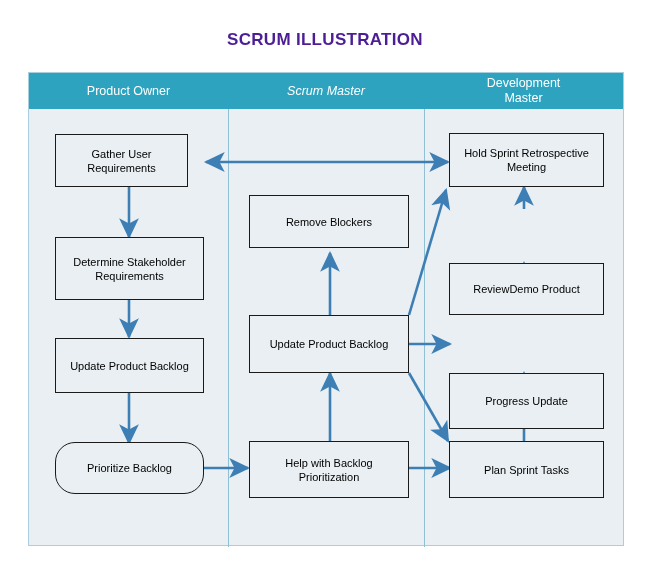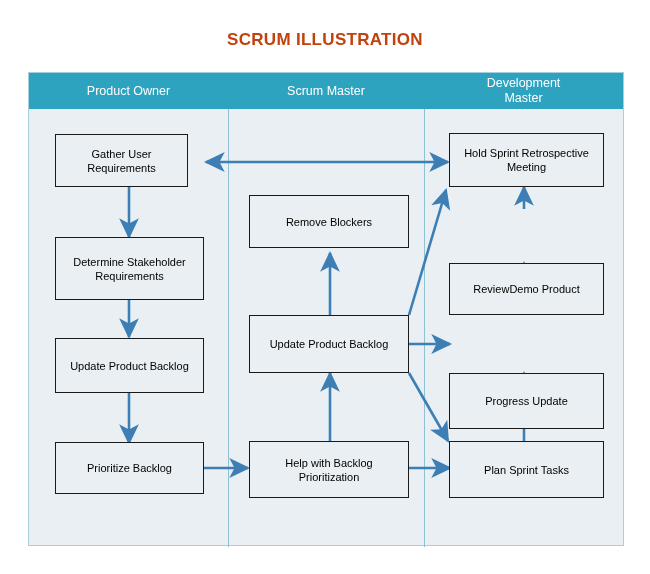--- a/index.html
+++ b/index.html
@@ -17,21 +17,21 @@
 
   #page-title {
     position: absolute;
     left: 0;
     top: 30px;
     width: 650px;
     text-align: center;
     font-size: 17px;
     font-weight: bold;
     letter-spacing: 0.3px;
-    color: #c2410c;
+    color: #4c1d95;
   }
 
   #diagram-frame {
     position: absolute;
     left: 28px;
     top: 72px;
     width: 596px;
     height: 474px;
     border: 1px solid #a9cede;
     box-sizing: border-box;
@@ -84,21 +84,21 @@
 </head>
 <body>
 
 <div id="page-title">SCRUM ILLUSTRATION</div>
 
 <div id="diagram-frame">
 
   <div class="swimlane-header" style="left:0; width:199px;">
     <span>Product Owner</span>
   </div>
-  <div class="swimlane-header" style="left:199px; width:196px;">
+  <div class="swimlane-header" style="left:199px; width:196px;font-style:italic;">
     <span>Scrum Master</span>
   </div>
   <div class="swimlane-header" style="left:395px; width:199px;">
     <span style="max-width:110px;">Development Master</span>
   </div>
 
   <div class="lane-divider" style="left:199px; height:438px;"></div>
   <div class="lane-divider" style="left:395px; height:438px;"></div>
 
   <div class="conn" style="left:0; top:0; width:596px; height:474px;">
@@ -141,21 +141,21 @@
 
   <div class="node" style="left:26px; top:61px; width:133px; height:53px;">
     <span>Gather User Requirements</span>
   </div>
   <div class="node" style="left:26px; top:164px; width:149px; height:63px;">
     <span>Determine Stakeholder Requirements</span>
   </div>
   <div class="node" style="left:26px; top:265px; width:149px; height:55px;">
     <span>Update Product Backlog</span>
   </div>
-  <div class="node" style="left:26px; top:369px; width:149px; height:52px;">
+  <div class="node" style="left:26px; top:369px; width:149px; height:52px;border-radius:20px;">
     <span>Prioritize Backlog</span>
   </div>
 
   <div class="node" style="left:220px; top:108px; width:160px; height:53px;margin-top:14px;">
     <span>Remove Blockers</span>
   </div>
   <div class="node" style="left:220px; top:242px; width:160px; height:58px;">
     <span>Update Product Backlog</span>
   </div>
   <div class="node" style="left:220px; top:368px; width:160px; height:57px;">

